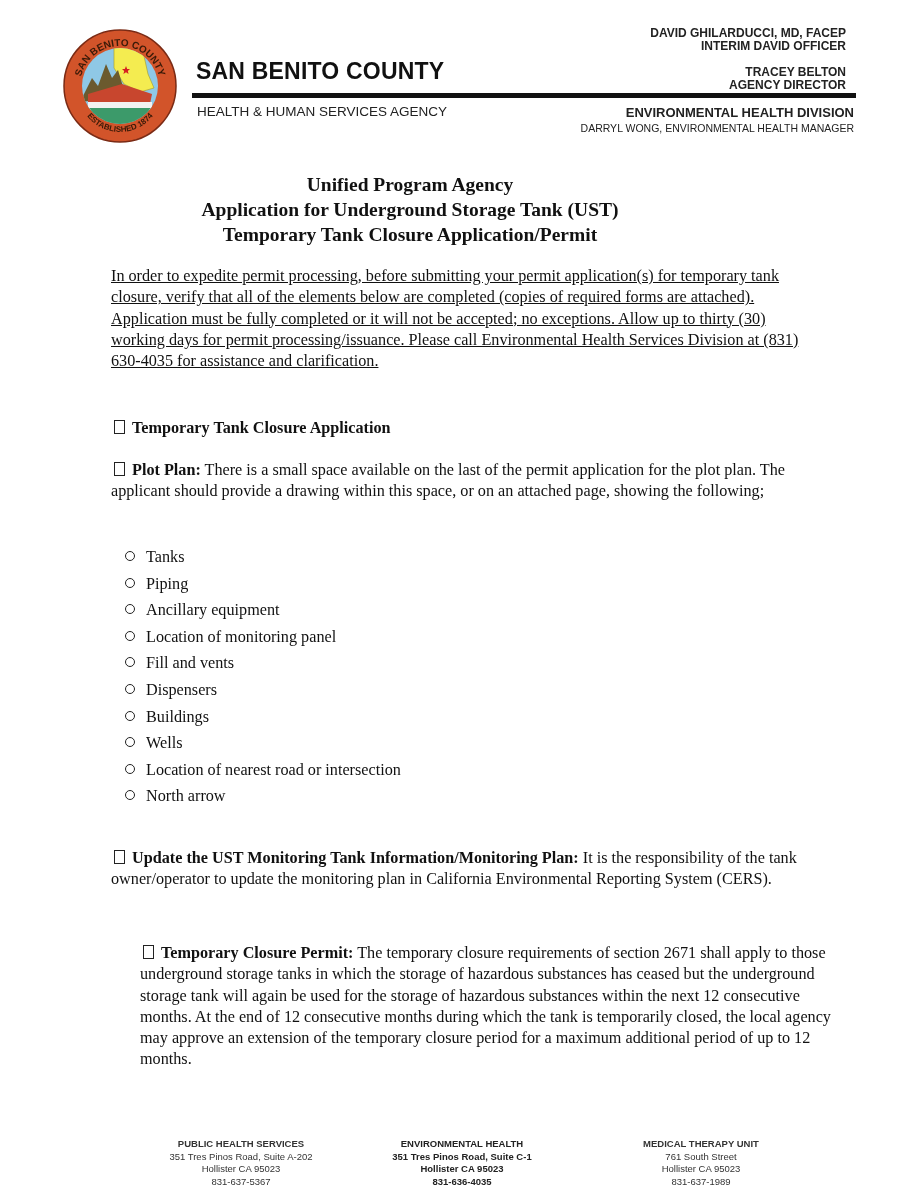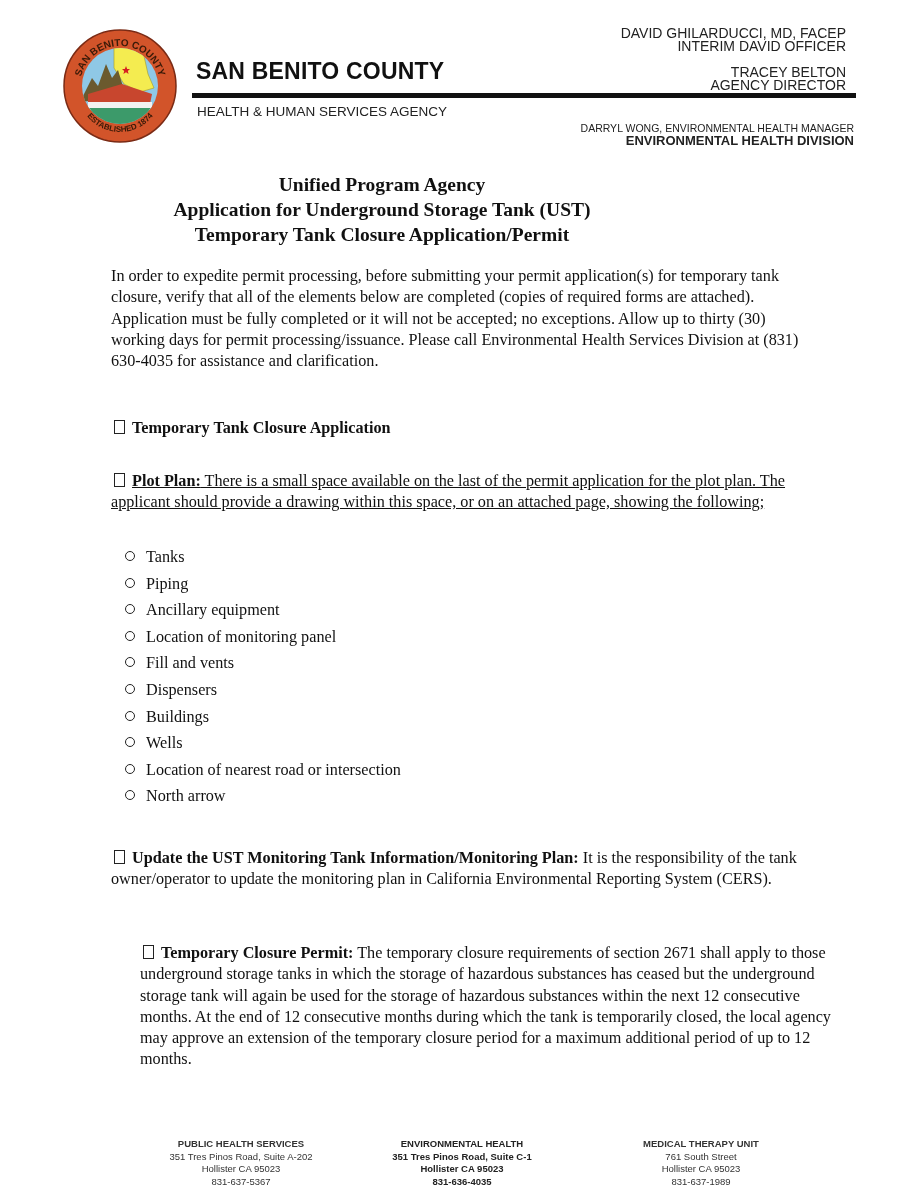--- a/index.html
+++ b/index.html
@@ -6,35 +6,35 @@
   body { width: 924px; height: 1196px; position: relative; overflow: hidden; color: #111; }
   .sans { font-family: "Liberation Sans", "DejaVu Sans", sans-serif; }
   .serif { font-family: "Liberation Serif", "DejaVu Serif", serif; }
 
   
   #logo { position: absolute; left: 62px; top: 28px; width: 116px; height: 116px; }
   #org-name { position: absolute; left: 196px; top: 58px; font-size: 23px; font-weight: bold; letter-spacing: 0.2px; color: #111; }
   #rule { position: absolute; left: 192px; top: 93px; width: 664px; height: 5px; background: #111; }
   #agency-name { position: absolute; left: 197px; top: 104px; font-size: 13.5px; color: #222; }
 
-  .hdr-right { position: absolute; right: 78px; text-align: right; font-size: 14px; font-weight: normal; line-height: 13px; color: #222; }
+  .hdr-right { position: absolute; right: 78px; text-align: right; font-size: 12px; font-weight: bold; line-height: 13px; color: #222; }
   #officer-block { top: 27px; }
   #director-block { top: 66px; }
-  #division-name { position: absolute; right: 70px; top: 105px; font-size: 13px; font-weight: bold; color: #222; margin-top: 28px; }
+  #division-name { position: absolute; right: 70px; top: 105px; font-size: 13px; font-weight: bold; color: #222; }
   #division-manager { position: absolute; right: 70px; top: 122px; font-size: 10.5px; color: #222; }
 
   
-  #title-block { position: absolute; left: 0; top: 172px; width: 764px; text-align: center; font-size: 19.5px; font-weight: bold; line-height: 25px; }
+  #title-block { position: absolute; left: 0; top: 172px; width: 764px; text-align: center; font-size: 19.5px; font-weight: bold; line-height: 25px; padding-left: 28px; }
   #title-block div { white-space: nowrap; }
 
   
   .para { position: absolute; left: 111px; width: 708px; font-size: 16.2px; line-height: 21.3px; }
-  #intro { top: 266px; }
+  #intro { top: 266px; text-decoration: underline; }
   #item-tank-closure { top: 418px; font-weight: bold; }
-  #item-plot-plan { top: 471px; text-decoration: underline; }
+  #item-plot-plan { top: 460px; }
   #item-update-plan { top: 848px; }
   #item-temp-permit { top: 943px; margin-left: 29px; }
   .lbl { font-weight: bold; }
   .cb { display: inline-block; width: 9px; height: 12px; border: 1px solid #222; vertical-align: -1px; margin-right: 7px; margin-left: 3px; }
 
   #plot-list { position: absolute; left: 109px; top: 531px; margin: 16px; padding: 0; list-style: none; font-size: 16.2px; }
   #plot-list li { height: 26.6px; line-height: 21px; white-space: nowrap; }
   .bullet { display: inline-block; width: 8px; height: 8px; border: 1.6px solid #222; border-radius: 50%; margin-right: 11px; vertical-align: 1px; }
 
   

